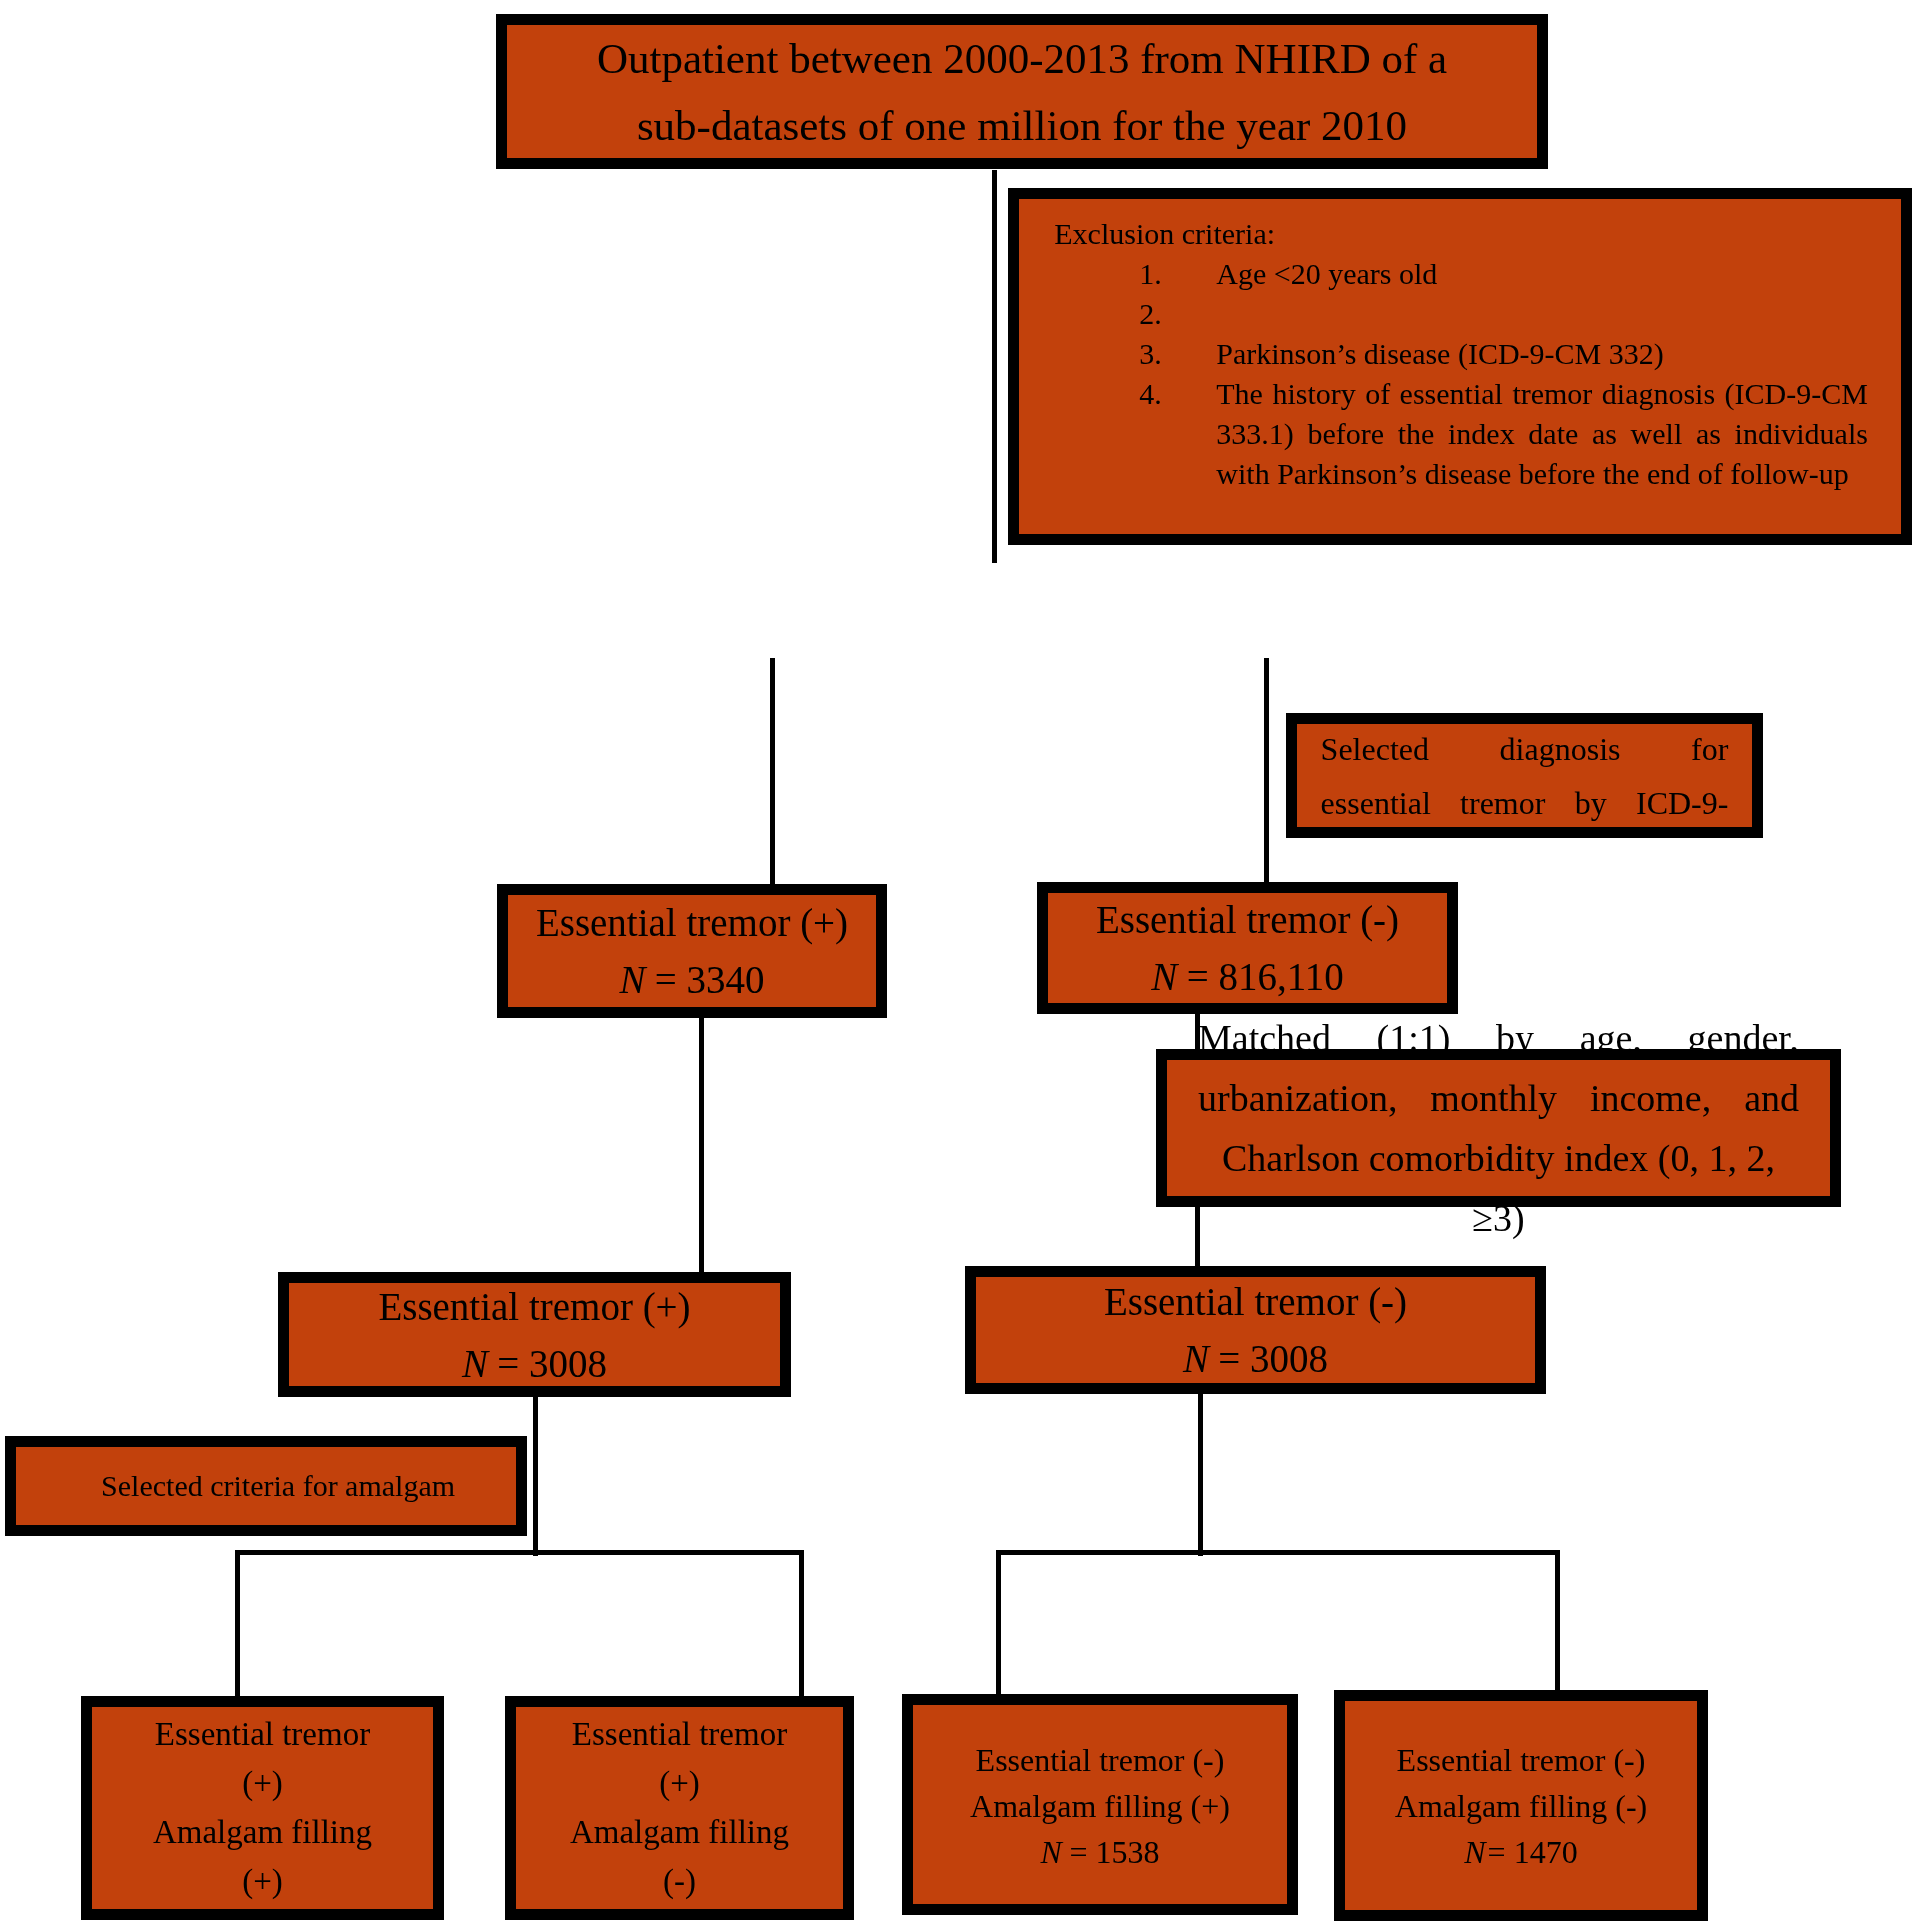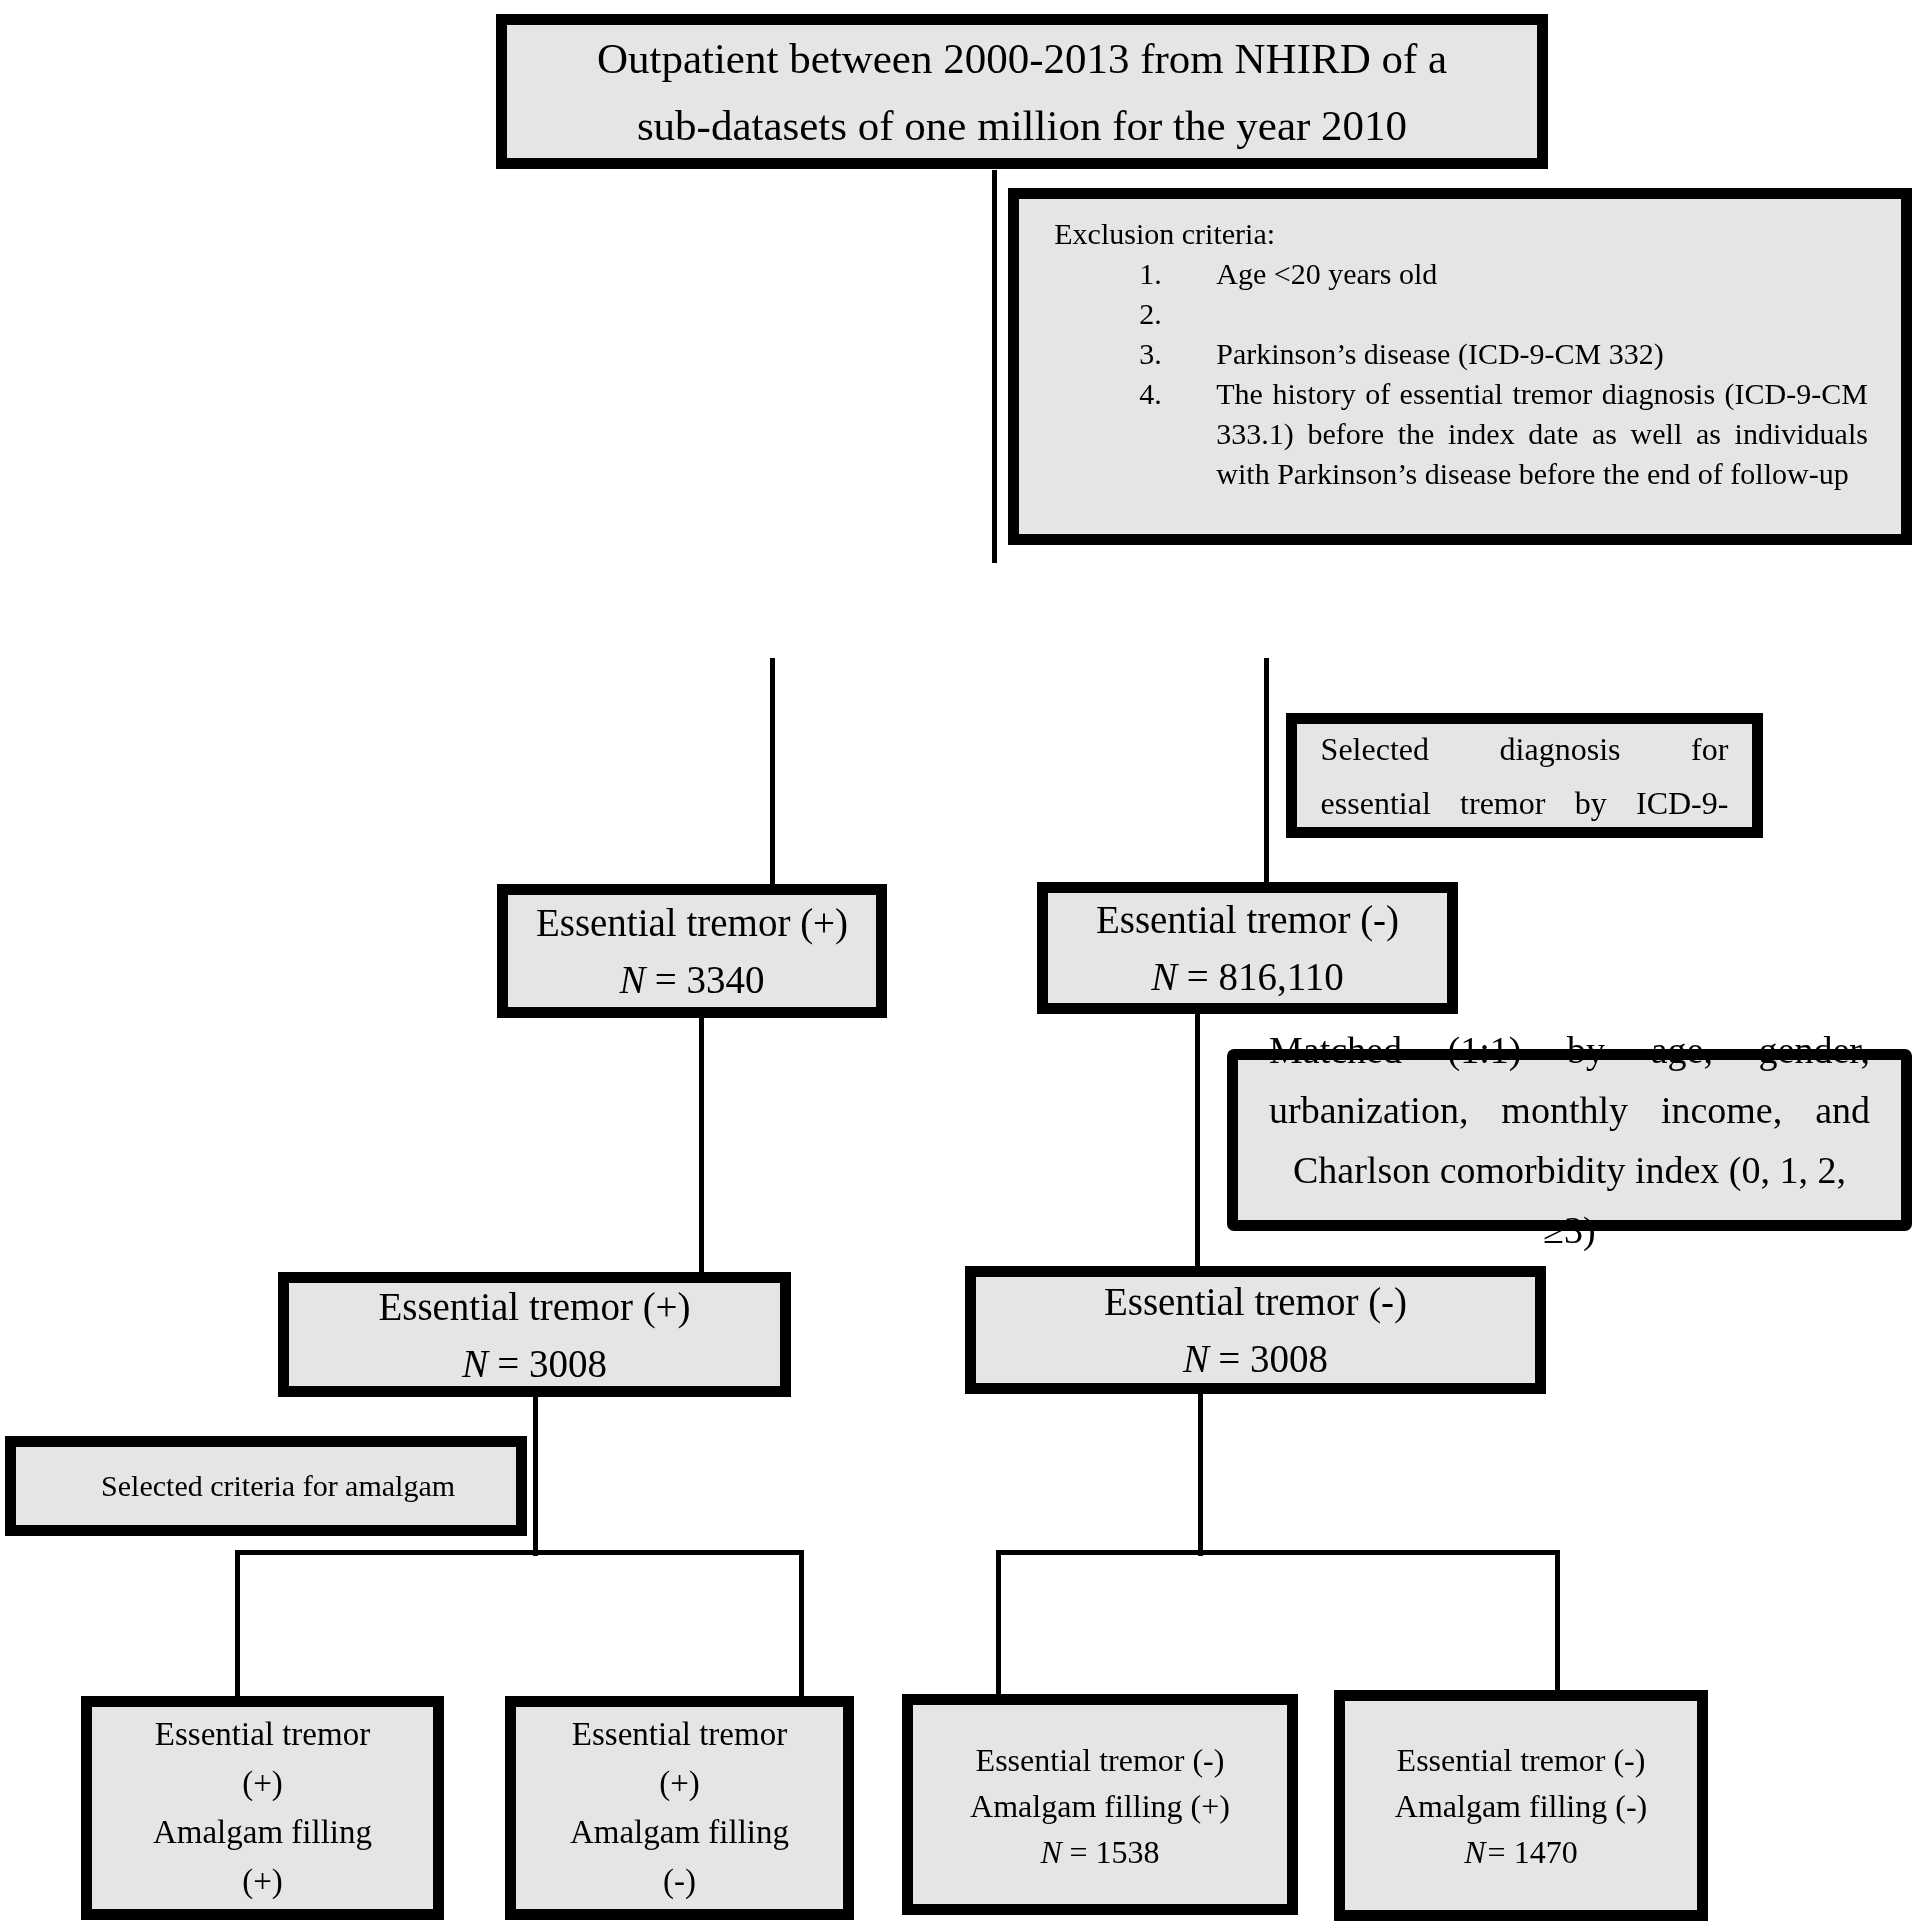--- a/index.html
+++ b/index.html
@@ -9,21 +9,21 @@
     height: 1926px;
     background: #ffffff;
     color: #000000;
     font-family: "Liberation Serif", serif;
     overflow: hidden;
   }
   .box {
     position: absolute;
     box-sizing: border-box;
     border: 11.3px solid #000000;
-    background: #e5e5e5;
+    background: #c2410c;
   }
   .center {
     display: flex;
     flex-direction: column;
     justify-content: center;
     align-items: center;
     text-align: center;
   }
   .topalign {
     display: flex;
@@ -117,21 +117,21 @@
     </div>
   </div>
 
   <div class="box center f-node" style="left:1037px; top:882px; width:421px; height:132px;">
     <div>Essential tremor (-)</div>
     <div>
       <span class="nsym">N</span><span>= 816,110</span>
     </div>
   </div>
 
-  <div class="box center f-match" style="left:1227px; top:1049px; width:685px; height:182px;border-radius:7px;">
+  <div class="box center f-match" style="left:1156px; top:1049px; width:685px; height:158px;">
     <div class="match-pad jboth">Matched (1:1) by age, gender,</div>
     <div class="match-pad jboth">urbanization, monthly income, and</div>
     <div class="match-pad">Charlson comorbidity index (0, 1, 2, ≥3)</div>
   </div>
 
   <div class="box center f-node" style="left:278px; top:1272px; width:513px; height:125px;">
     <div>Essential tremor (+)</div>
     <div>
       <span class="nsym">N</span><span>= 3008</span>
     </div>

